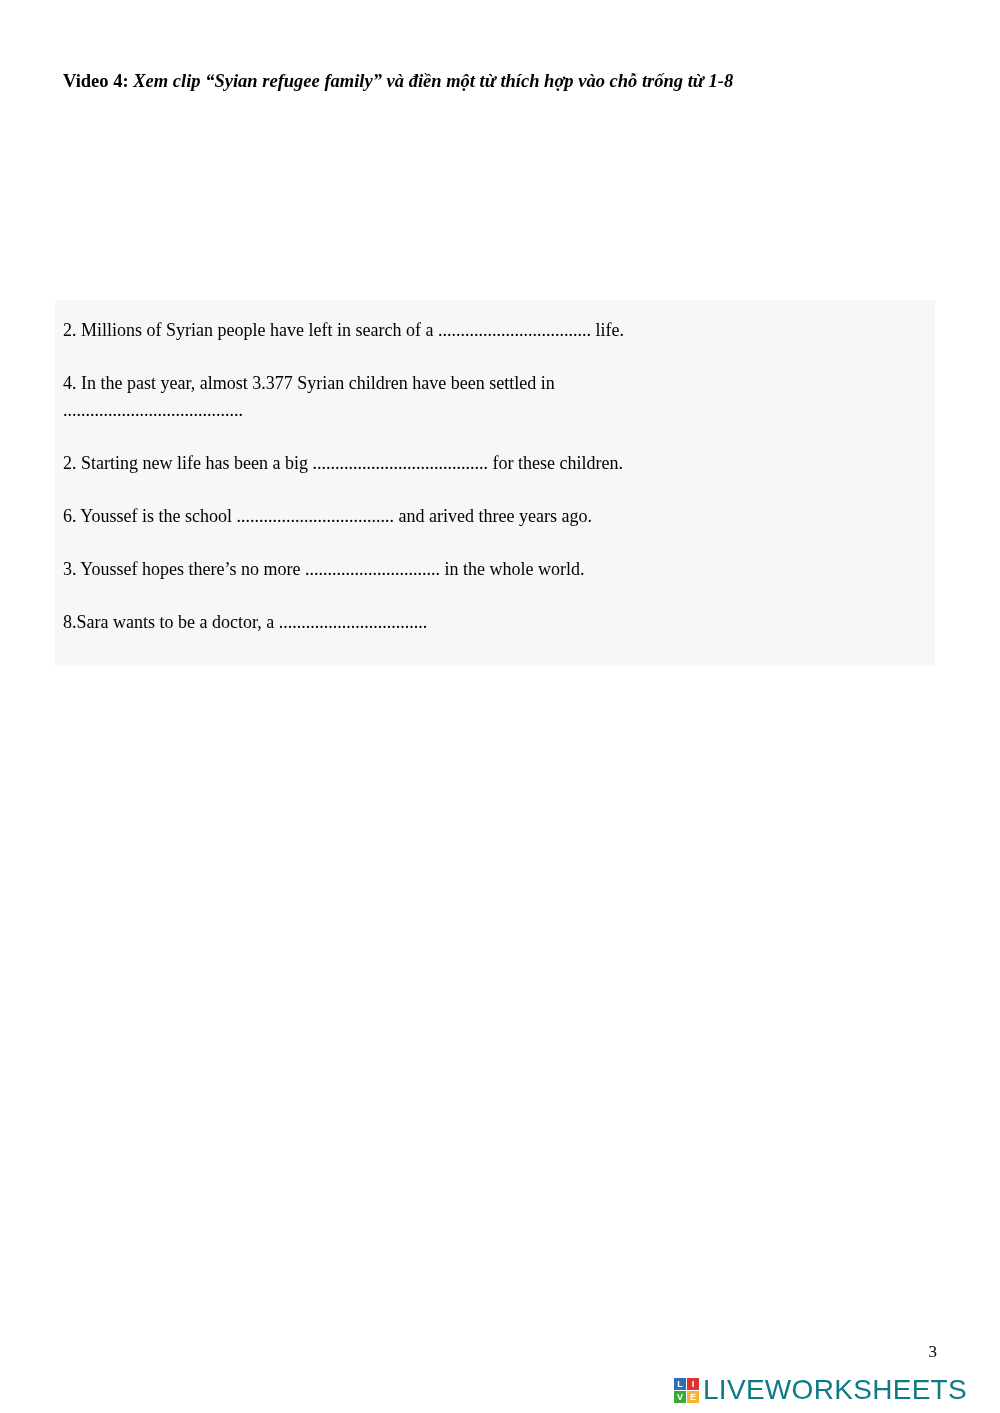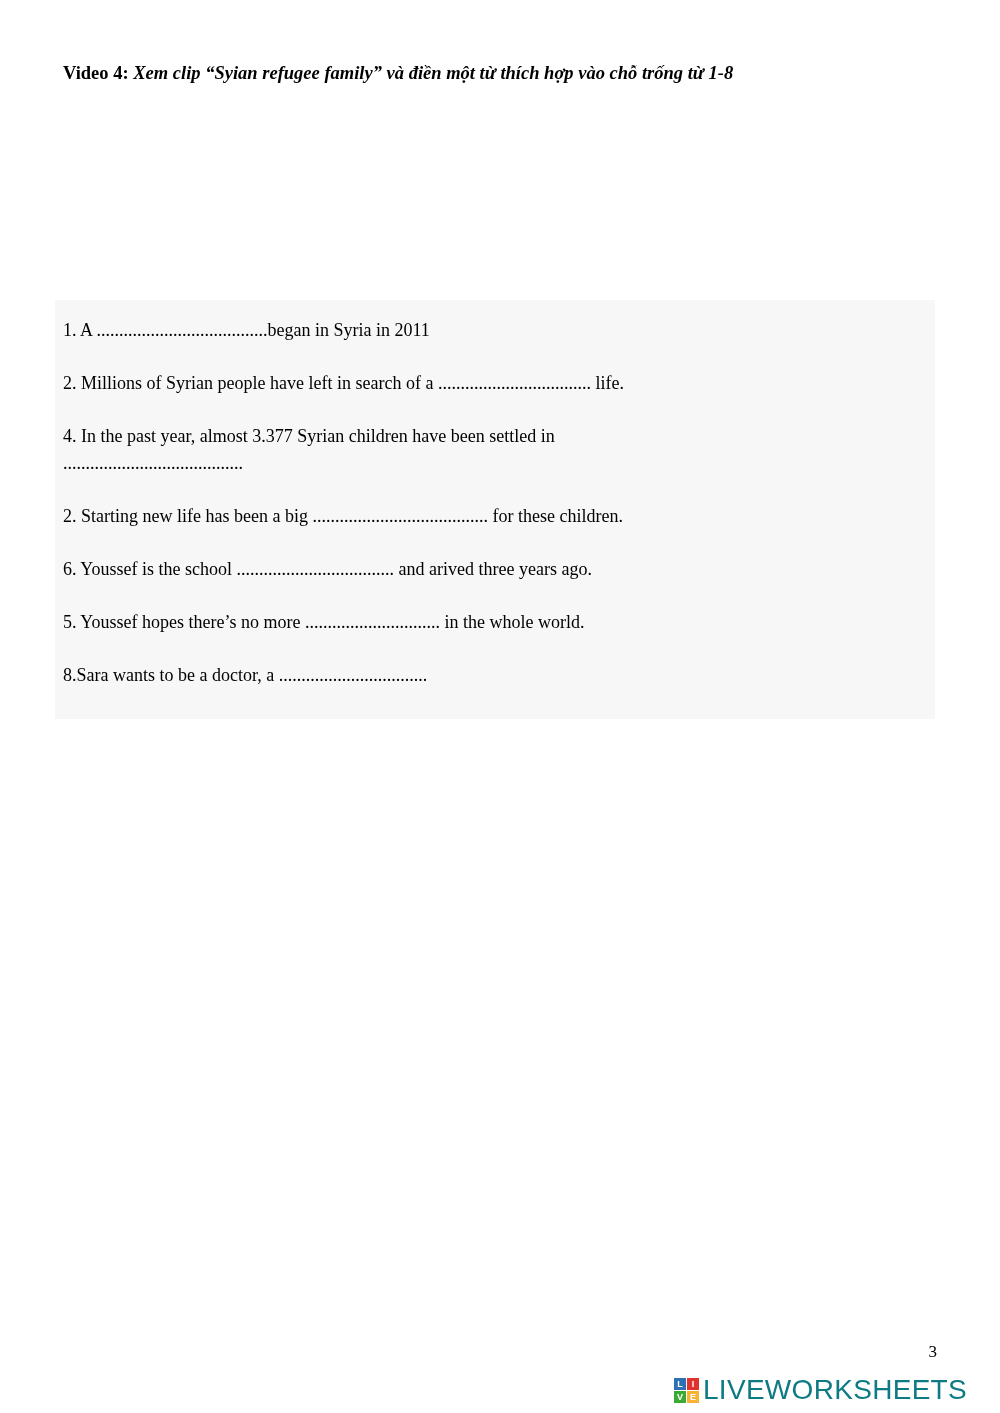--- a/index.html
+++ b/index.html
@@ -16,21 +16,21 @@
     color: #000000;
   }
   .page {
     position: absolute;
     inset: 0;
     background: #ffffff;
   }
   .title {
     position: absolute;
     left: 63px;
-    top: 60px;
+    top: 68px;
     margin: 0;
     font-size: 18.5px;
     font-weight: bold;
     line-height: 26px;
     width: 880px;
     white-space: nowrap;
   }
   .title-prefix {
     font-style: normal;
   }
@@ -102,27 +102,26 @@
 </head>
 <body>
 
 <div class="page">
 
   <h1 class="title">
     <span class="title-prefix">Video 4: </span><span class="title-italic">Xem clip “Syian refugee family” và điền một từ thích hợp vào chỗ trống từ 1-8</span>
   </h1>
 
   <div class="sheet">
-    <p class="item">1. A ......................................began in Syria in 2011</p>
     <p class="item">2. Millions of Syrian people have left in search of a .................................. life.</p>
     <p class="item">4. In the past year, almost 3.377 Syrian children have been settled in
 ........................................</p>
     <p class="item">2. Starting new life has been a big ....................................... for these children.</p>
     <p class="item">6. Youssef  is the school ................................... and arived three years ago.</p>
-    <p class="item">5. Youssef hopes there’s no more .............................. in the whole world.</p>
+    <p class="item">3. Youssef hopes there’s no more .............................. in the whole world.</p>
     <p class="item">8.Sara wants to be a doctor, a .................................</p>
   </div>
 
   <div class="page-number">3</div>
 
   <div class="logo">
     <div class="logo-grid">
       <span class="logo-sq" style="background:#2d70b5">L</span>
       <span class="logo-sq" style="background:#e1332d">I</span>
       <span class="logo-sq" style="background:#3aaa35">V</span>

